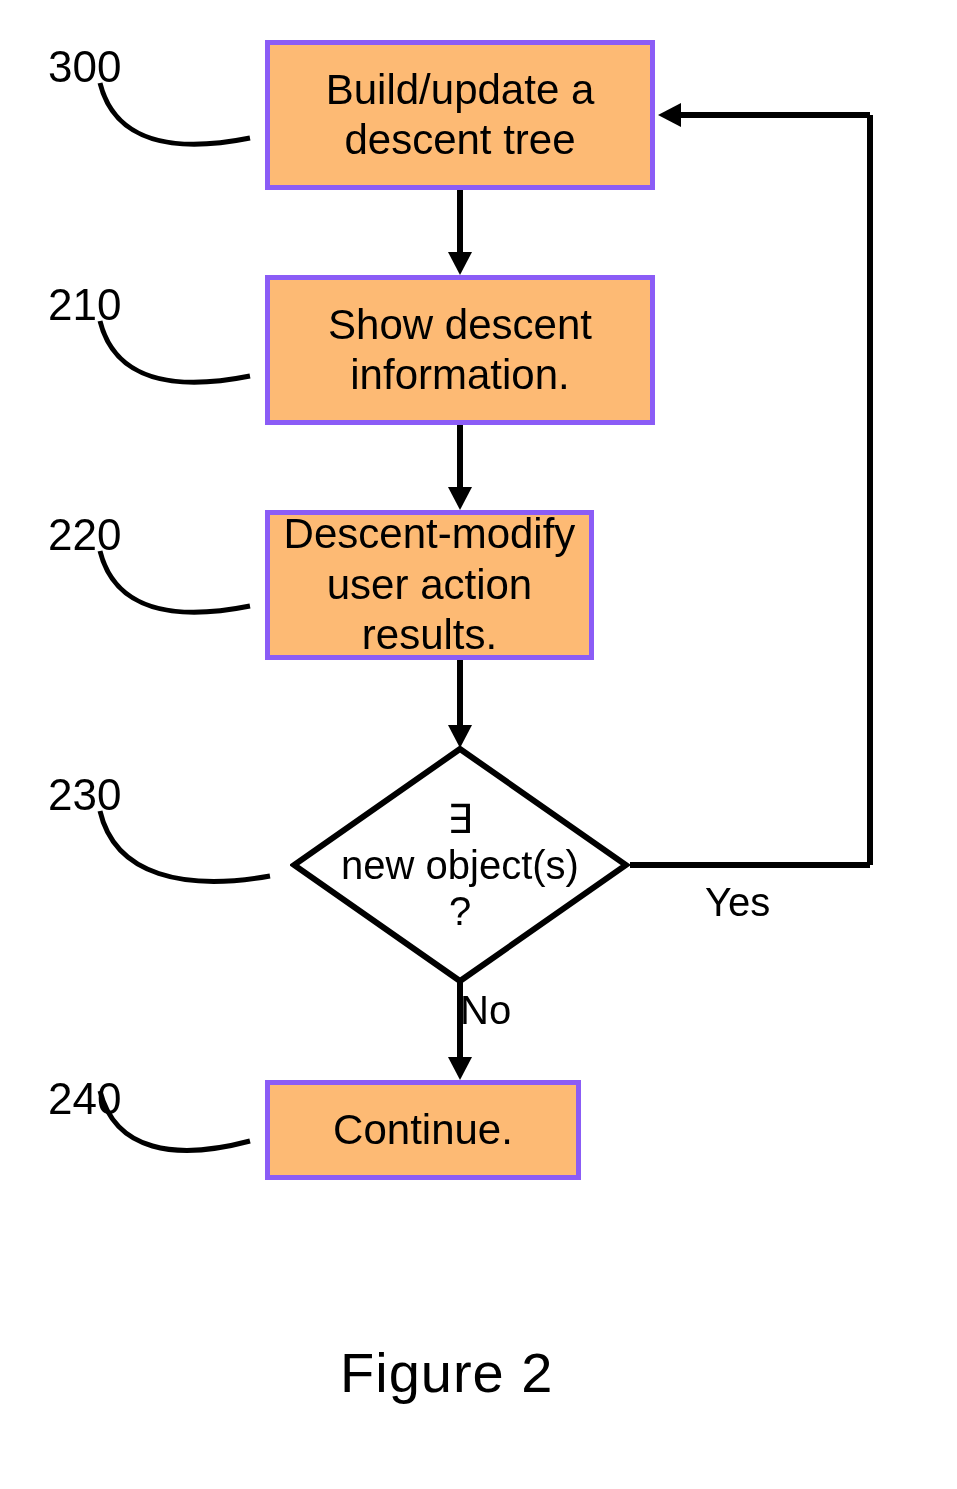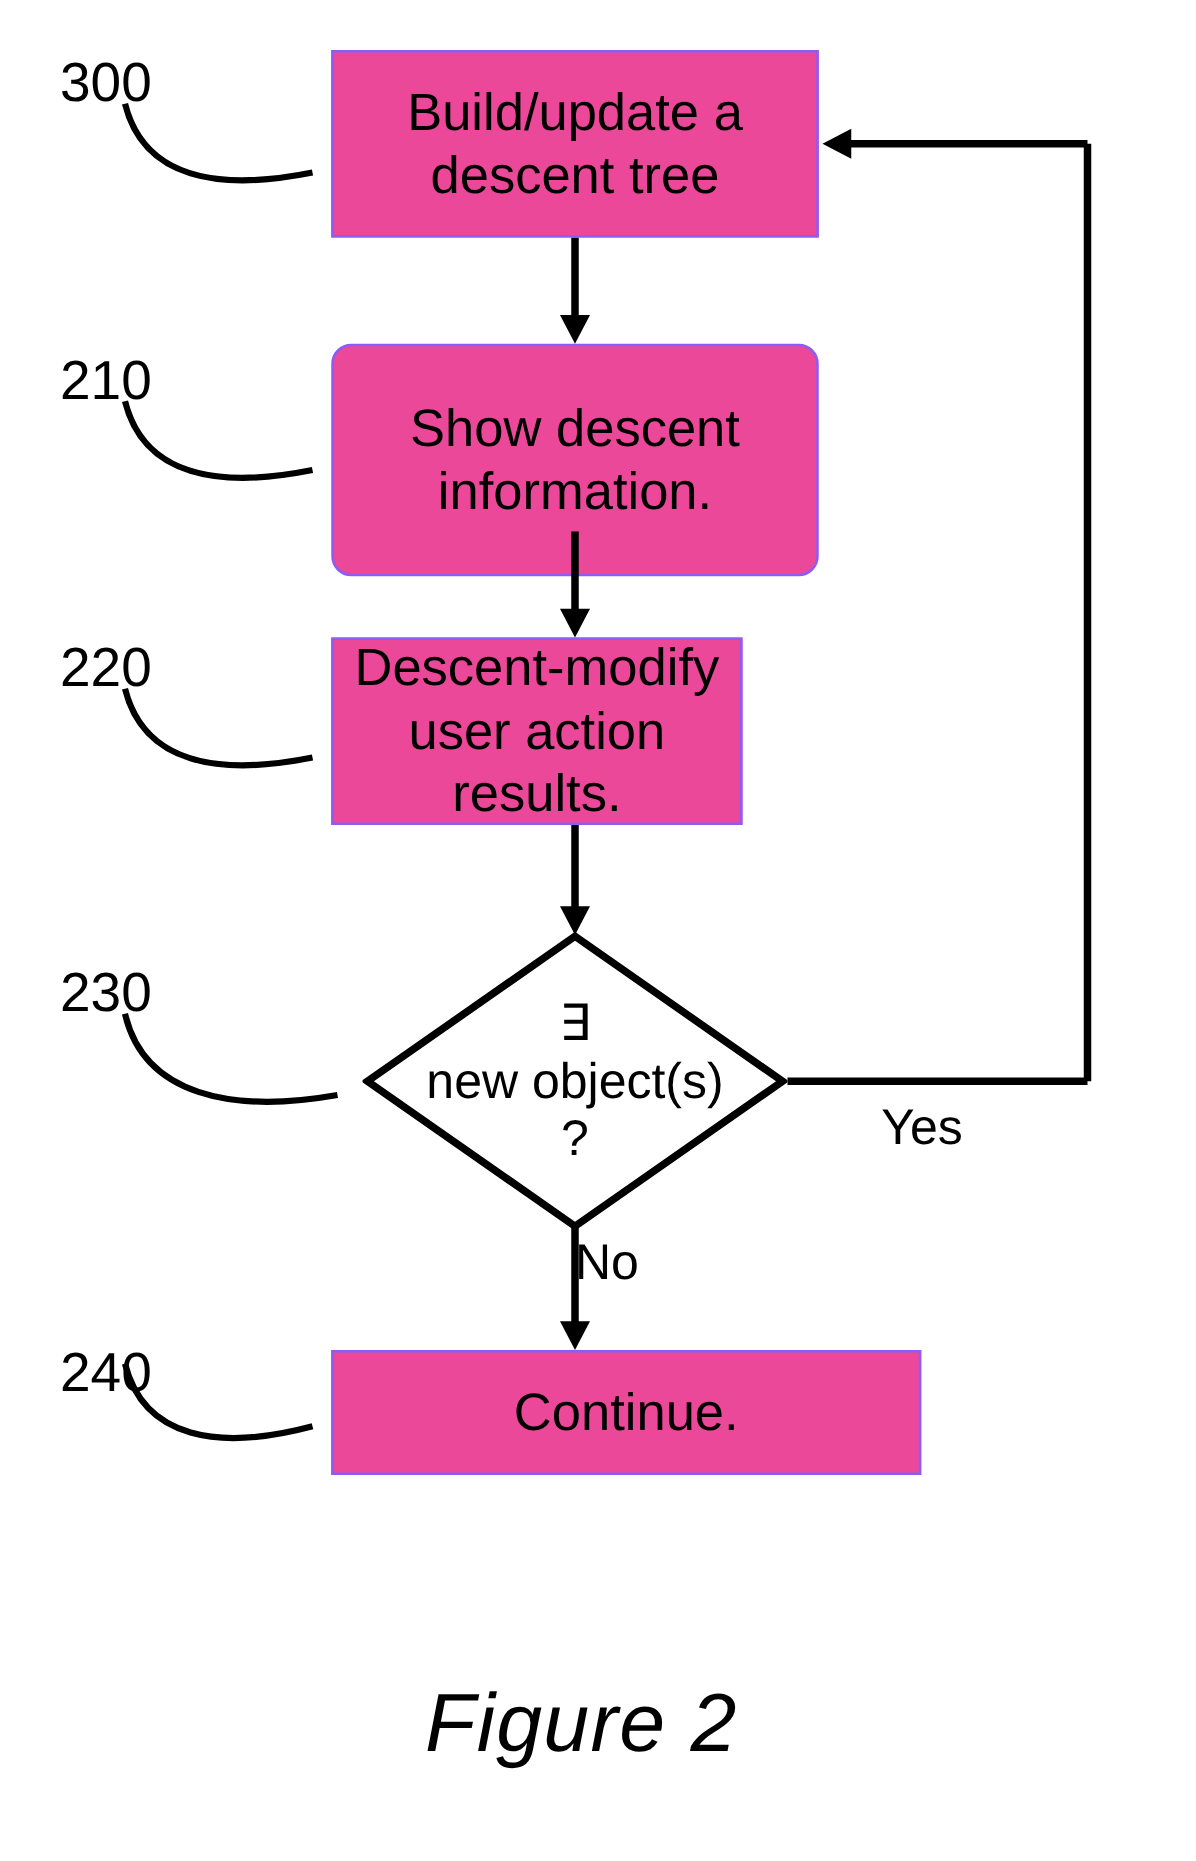--- a/index.html
+++ b/index.html
@@ -9,22 +9,22 @@
   }
   .canvas {
     position: relative;
     width: 957px;
     height: 1489px;
     font-family: Arial, Helvetica, sans-serif;
     color: #000;
   }
   .box {
     position: absolute;
-    border: 2px solid #8b5cf6;
-    background: #ec4899;
+    border: 5px solid #8b5cf6;
+    background: #fdba74;
     display: flex;
     align-items: center;
     justify-content: center;
     text-align: center;
     font-size: 42px;
     line-height: 1.2;
     padding: 10px 12px;
     box-sizing: border-box;
   }
   .diamond {
@@ -46,23 +46,22 @@
   .num {
     position: absolute;
     font-size: 44px;
   }
   .edge-label {
     position: absolute;
     font-size: 40px;
   }
   .caption {
     position: absolute;
-    font-size: 66px;
+    font-size: 56px;
     letter-spacing: 1px;
-    font-style: italic;
   }
 </style>
 </head>
 <body>
 
 <div class="canvas">
 
   <div class="num" style="left:48px; top:42px;">300</div>
   <svg style="position:absolute; left:95px; top:78px;" width="160" height="90">
     <path d="M5 5 C 20 65, 80 75, 155 60" stroke="#000" stroke-width="5" fill="none"></path>
@@ -86,42 +85,42 @@
   <div class="num" style="left:48px; top:1050px;margin-top:24px;">240</div>
   <svg style="position:absolute; left:95px; top:1086px;" width="160" height="90">
     <path d="M5 5 C 20 65, 80 75, 155 55" stroke="#000" stroke-width="5" fill="none"></path>
   </svg>
 
   <div class="box" style="left:265px; top:40px; width:390px; height:150px;">
     <span style="white-space:pre-line;">Build/update a
 descent tree</span>
   </div>
 
-  <div class="box" style="left:265px; top:275px; width:390px; height:186px;border-radius:16px;">
+  <div class="box" style="left:265px; top:275px; width:390px; height:150px;">
     <span style="white-space:pre-line;">Show descent
 information.</span>
   </div>
 
   <div class="box" style="left:265px; top:510px; width:329px; height:150px;">
     <span style="white-space:pre-line;">Descent-modify
 user action results.</span>
   </div>
 
   <div class="diamond" style="left:290px; top:745px;">
     <svg width="340" height="240">
       <polygon points="170,4 336,120 170,236 4,120" fill="#fff" stroke="#000" stroke-width="6"></polygon>
     </svg>
     <div class="dlabel">
       <span style="white-space:pre-line;">∃
 new object(s)
 ?</span>
     </div>
   </div>
 
-  <div class="box" style="left:265px; top:1080px; width:472px; height:100px;">
+  <div class="box" style="left:265px; top:1080px; width:316px; height:100px;">
     <span style="white-space:pre-line;">Continue.</span>
   </div>
 
   <svg style="position:absolute; left:445px; top:190px;" width="30" height="90">
     <line x1="15" y1="0" x2="15" y2="68" stroke="#000" stroke-width="6"></line>
     <polygon points="15,85 3,62 27,62" fill="#000"></polygon>
   </svg>
 
   <svg style="position:absolute; left:445px; top:425px;" width="30" height="90">
     <line x1="15" y1="0" x2="15" y2="68" stroke="#000" stroke-width="6"></line>

